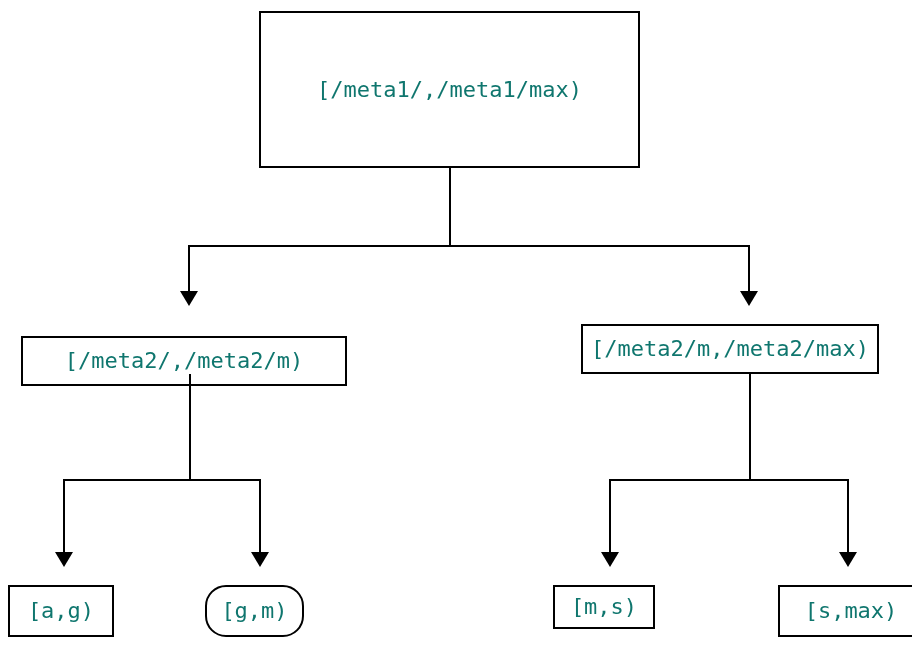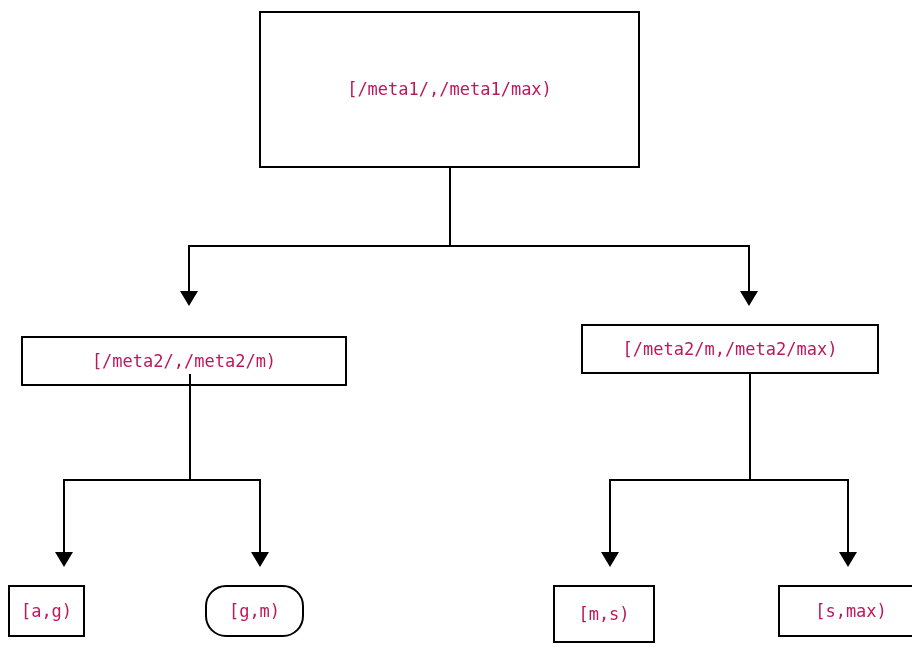--- a/index.html
+++ b/index.html
@@ -16,23 +16,23 @@
     font-family: "DejaVu Sans Mono", "Liberation Mono", monospace;
   }
   .node {
     position: absolute;
     box-sizing: border-box;
     border: 2px solid #000000;
     background: #ffffff;
     display: flex;
     align-items: center;
     justify-content: center;
-    color: #be185d;
+    color: #0f766e;
     font-family: "DejaVu Sans Mono", "Liberation Mono", monospace;
-    font-size: 17px;
+    font-size: 22px;
     line-height: 1;
     letter-spacing: 0px;
     white-space: nowrap;
   }
   .node-label {
     display: block;
   }
   .edge-v {
     position: absolute;
     width: 2px;
@@ -83,29 +83,29 @@
   <div class="edge-v" style="left:259px; top:479px; height:74px;"></div>
   <div class="arrow" style="left:251px; top:552px;"></div>
 
   <div class="edge-v" style="left:749px; top:374px; height:107px;"></div>
   <div class="edge-h" style="left:609px; top:479px; width:240px;"></div>
   <div class="edge-v" style="left:609px; top:479px; height:74px;"></div>
   <div class="arrow" style="left:601px; top:552px;"></div>
   <div class="edge-v" style="left:847px; top:479px; height:74px;"></div>
   <div class="arrow" style="left:839px; top:552px;"></div>
 
-  <div class="node" style="left:8px; top:585px; width:77px; height:52px;">
+  <div class="node" style="left:8px; top:585px; width:106px; height:52px;">
     <span class="node-label">[a,g)</span>
   </div>
 
   <div class="node" style="left:205px; top:585px; width:99px; height:52px;border-radius:21px;">
     <span class="node-label">[g,m)</span>
   </div>
 
-  <div class="node" style="left:553px; top:585px; width:102px; height:58px;">
+  <div class="node" style="left:553px; top:585px; width:102px; height:44px;">
     <span class="node-label">[m,s)</span>
   </div>
 
   <div class="node" style="left:778px; top:585px; width:146px; height:52px;">
     <span class="node-label">[s,max)</span>
   </div>
 
 </div>
 
 </body></html>

